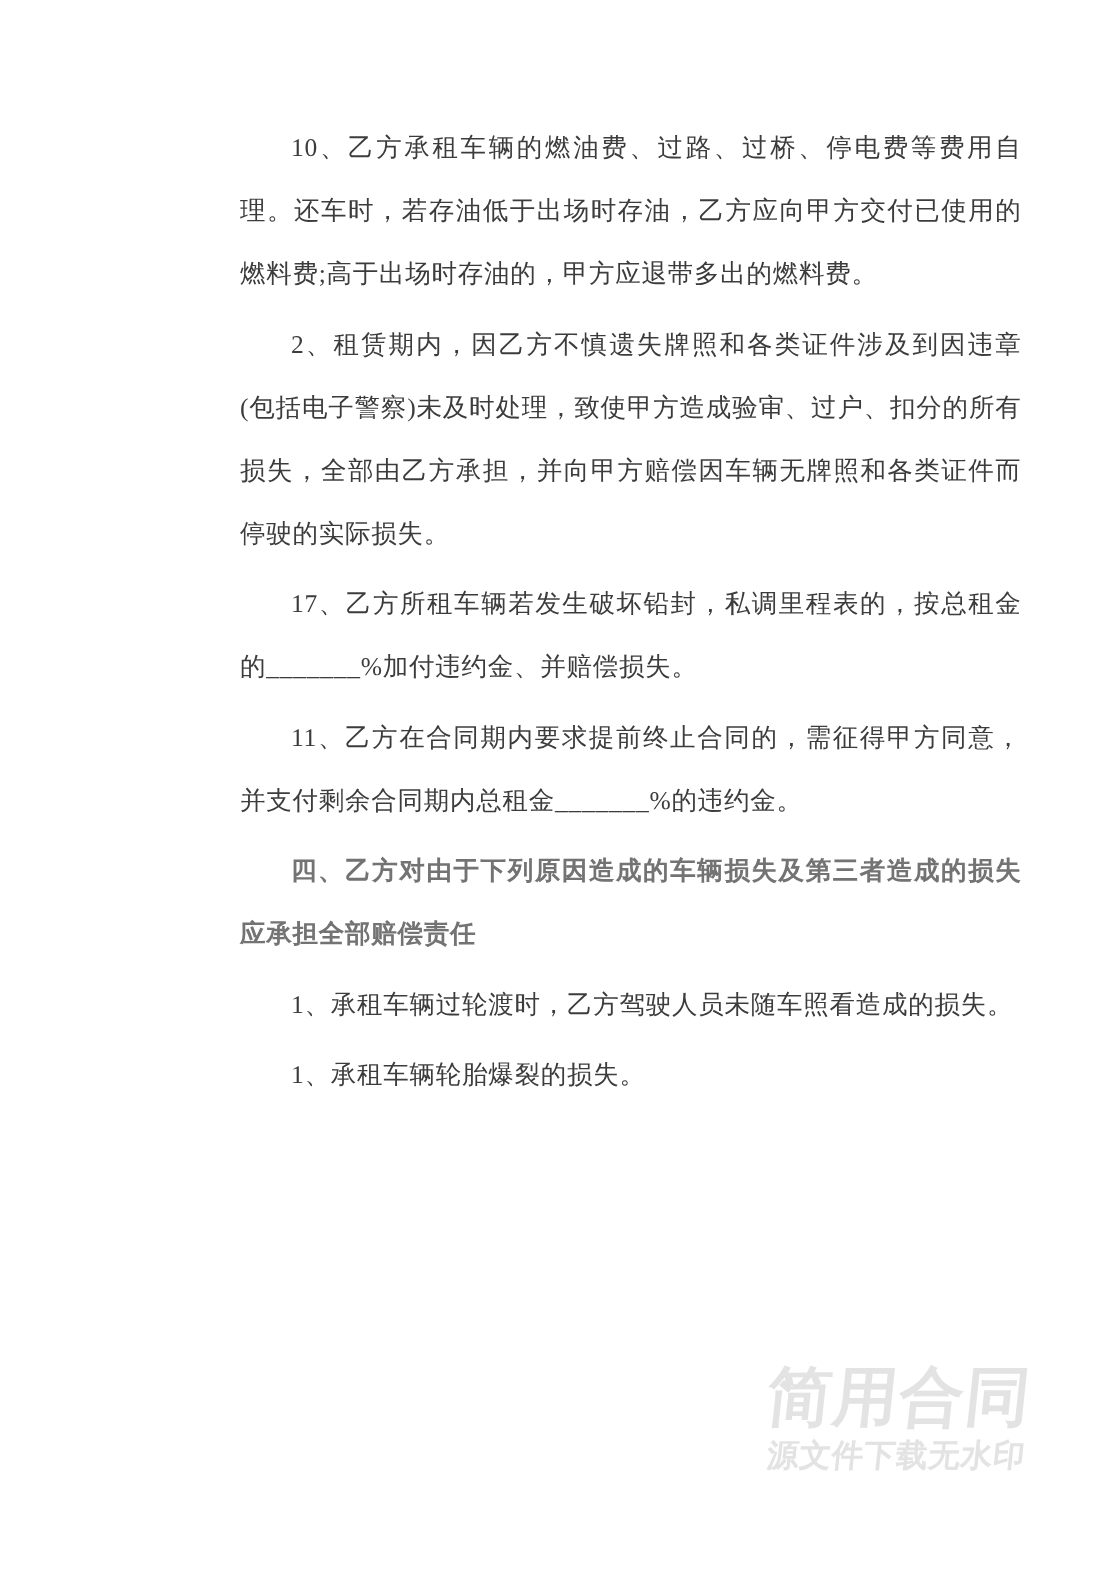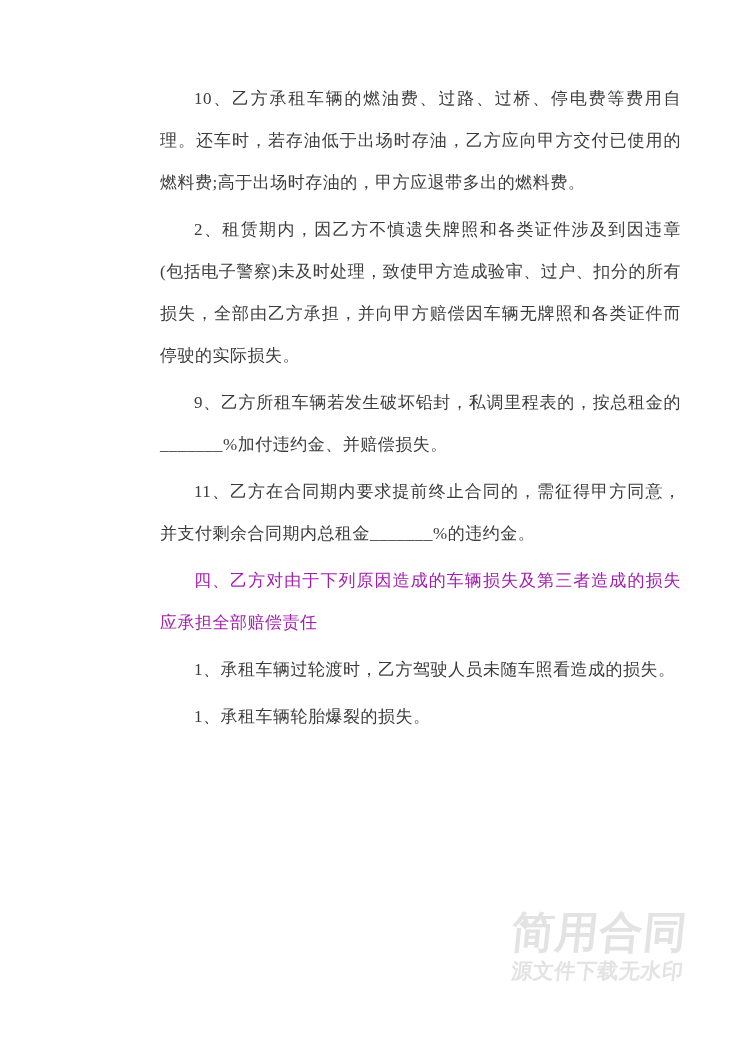--- a/index.html
+++ b/index.html
@@ -25,22 +25,22 @@
   .doc p {
     margin: 0 0 5px 0;
     font-size: 17px;
     line-height: 42px;
     letter-spacing: 0.5px;
     color: #3c3c3c;
     text-align: justify;
     text-indent: 2em;
   }
   .doc p.heading {
-    font-weight: normal;
-    color: #a21caf;
+    font-weight: bold;
+    color: #737373;
   }
   .watermark {
     position: absolute;
     right: 56px;
     top: 908px;
     width: 200px;
     text-align: right;
     color: #e3e3e3;
     transform: skewX(-6deg);
     font-family: "Liberation Sans", "DejaVu Sans", sans-serif;
@@ -62,21 +62,21 @@
   }
 </style>
 </head>
 <body>
 
 <div class="page">
 
   <div class="doc">
     <p>10、乙方承租车辆的燃油费、过路、过桥、停电费等费用自理。还车时，若存油低于出场时存油，乙方应向甲方交付已使用的燃料费;高于出场时存油的，甲方应退带多出的燃料费。</p>
     <p>2、租赁期内，因乙方不慎遗失牌照和各类证件涉及到因违章(包括电子警察)未及时处理，致使甲方造成验审、过户、扣分的所有损失，全部由乙方承担，并向甲方赔偿因车辆无牌照和各类证件而停驶的实际损失。</p>
-    <p>9、乙方所租车辆若发生破坏铅封，私调里程表的，按总租金的_______%加付违约金、并赔偿损失。</p>
+    <p>17、乙方所租车辆若发生破坏铅封，私调里程表的，按总租金的_______%加付违约金、并赔偿损失。</p>
     <p>11、乙方在合同期内要求提前终止合同的，需征得甲方同意，并支付剩余合同期内总租金_______%的违约金。</p>
     <p class="heading">四、乙方对由于下列原因造成的车辆损失及第三者造成的损失应承担全部赔偿责任</p>
     <p>1、承租车辆过轮渡时，乙方驾驶人员未随车照看造成的损失。</p>
     <p>1、承租车辆轮胎爆裂的损失。</p>
   </div>
 
   <div class="watermark">
     <div class="wm-title">简用合同</div>
     <div class="wm-subtitle">源文件下载无水印</div>
   </div>

